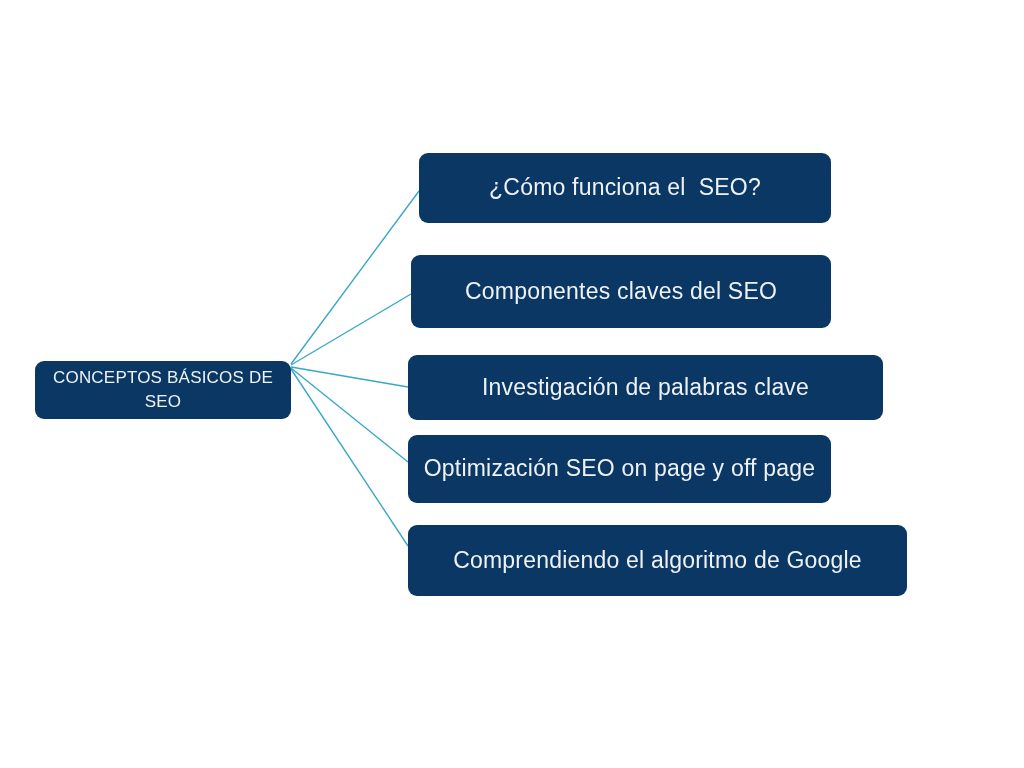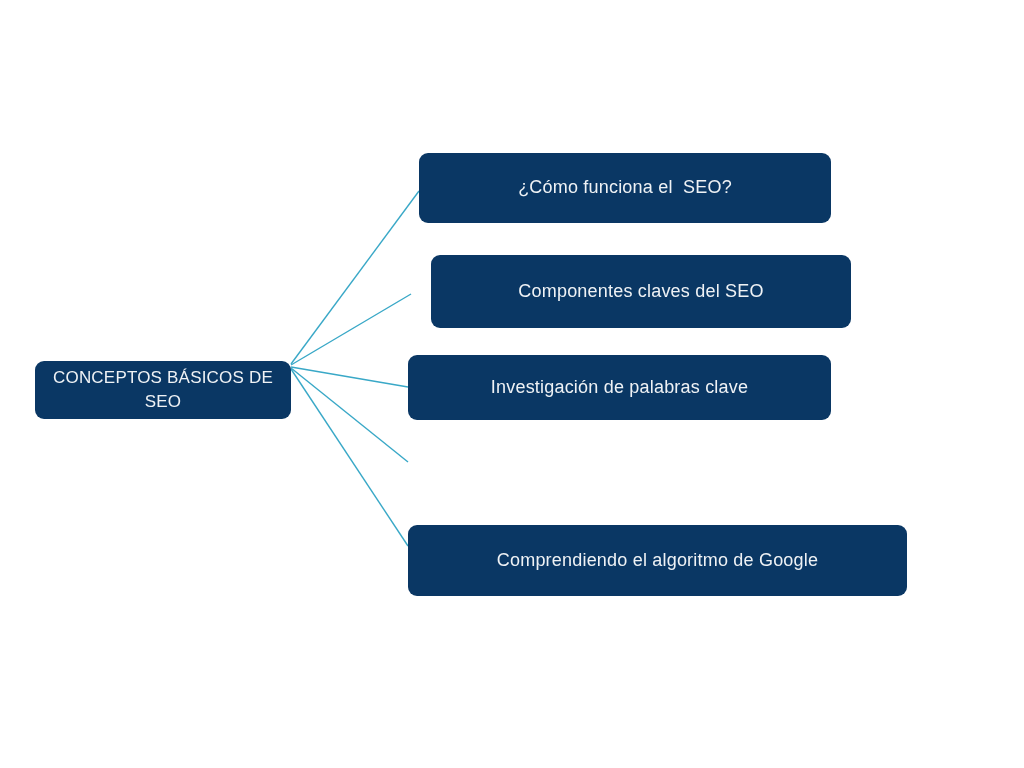--- a/index.html
+++ b/index.html
@@ -47,27 +47,27 @@
   .node-root {
     left: 35px;
     top: 361px;
     width: 256px;
     height: 58px;
     font-size: 17px;
     line-height: 1.4;
     padding: 2px 6px;
   }
   .node-child {
-    font-size: 18px;
+    font-size: 23px;
     line-height: 1.3;
     padding: 4px 10px;
   }
   .node-child-0 { left: 419px; top: 153px; width: 412px; height: 70px; }
-  .node-child-1 { left: 411px; top: 255px; width: 420px; height: 73px; margin-left: 20px; }
-  .node-child-2 { left: 408px; top: 355px; width: 423px; height: 65px; }
+  .node-child-1 { left: 411px; top: 255px; width: 420px; height: 73px; }
+  .node-child-2 { left: 408px; top: 355px; width: 475px; height: 65px; }
   .node-child-3 { left: 408px; top: 435px; width: 423px; height: 68px; }
   .node-child-4 { left: 408px; top: 525px; width: 499px; height: 71px; }
 </style>
 </head>
 <body>
 
 <div class="canvas">
 
   <svg class="connectors" viewBox="0 0 1024 768" xmlns="http://www.w3.org/2000/svg">
     <line x1="291" y1="364" x2="419" y2="191"></line>
@@ -86,18 +86,21 @@
   </div>
 
   <div class="node node-child node-child-1">
     <span class="label">Componentes claves del SEO</span>
   </div>
 
   <div class="node node-child node-child-2">
     <span class="label">Investigación de palabras clave</span>
   </div>
 
+  <div class="node node-child node-child-3">
+    <span class="label">Optimización SEO on page y off page</span>
+  </div>
 
   <div class="node node-child node-child-4">
     <span class="label">Comprendiendo el algoritmo de Google</span>
   </div>
 
 </div>
 
 </body></html>

